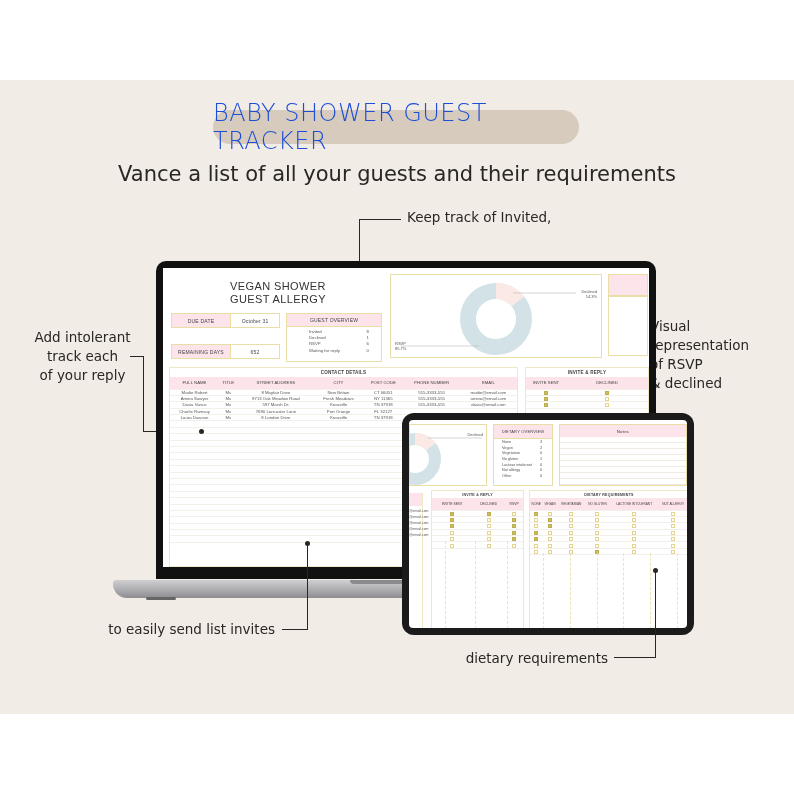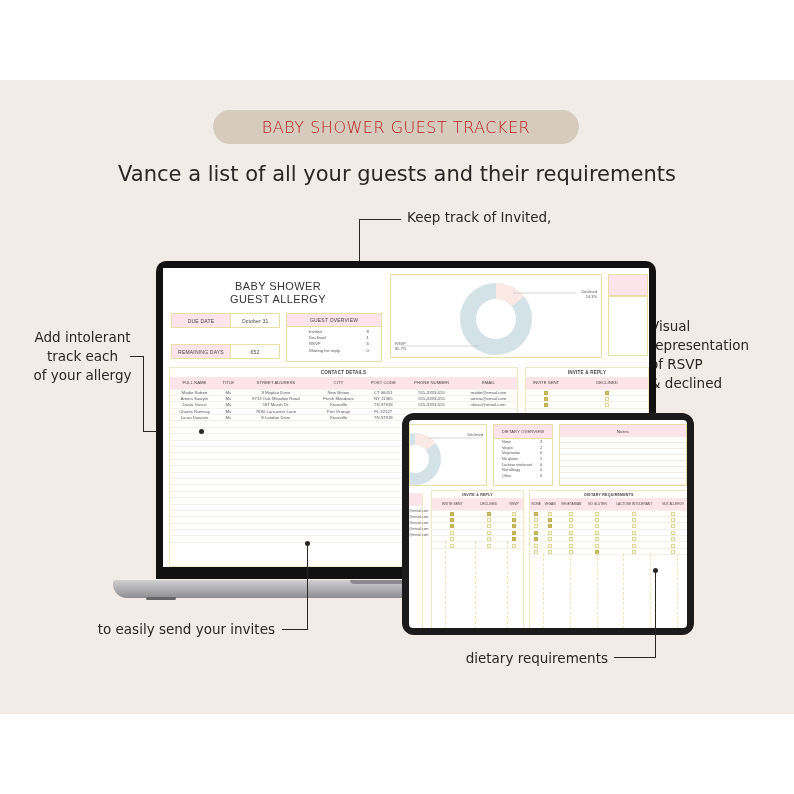--- a/index.html
+++ b/index.html
@@ -1,20 +1,20 @@
 <!DOCTYPE html>
 <html><head>
 <meta charset="utf-8">
 <style>
   * { box-sizing: border-box; margin: 0; padding: 0; }
   html, body { width: 794px; height: 794px; background: #ffffff; overflow: hidden; }
   body { font-family: "Liberation Sans", sans-serif; position: relative; }
   .canvas { position: absolute; left: 0; top: 80px; width: 794px; height: 634px; background: #f2ece7; }
 
-  .pill { position: absolute; left: 213px; top: 110px; width: 366px; height: 34px; border-radius: 17px; background: #d6cbbd; color: #b91c1c; font-size: 16px; letter-spacing: 0.5px; display: flex; align-items: center; justify-content: center; font-family: "DejaVu Sans", sans-serif; font-weight: 300; }
+  .pill { position: absolute; left: 213px; top: 110px; width: 366px; height: 34px; border-radius: 17px; background: #d6cbbd; color: #1d4ed8; font-size: 24px; letter-spacing: 0.5px; display: flex; align-items: center; justify-content: center; font-family: "DejaVu Sans", sans-serif; font-weight: 300; }
   .headline { position: absolute; left: 0; top: 162px; width: 794px; text-align: center; font-size: 21px; color: #2a2623; font-family: "DejaVu Sans", sans-serif; }
 
   .callout { position: absolute; color: #2a2623; font-family: "DejaVu Sans", sans-serif; font-size: 13.5px; line-height: 19px; }
   .line { position: absolute; background: #2a2623; }
   .dot { position: absolute; width: 5px; height: 5px; border-radius: 50%; background: #2a2623; }
 
   
   .laptop-screen { position: absolute; left: 156px; top: 261px; width: 500px; height: 318px; background: #111; border-radius: 10px 10px 0 0; }
   .laptop-inner { position: absolute; left: 7px; top: 7px; right: 7px; bottom: 12px; background: #fff; overflow: hidden; }
   .laptop-base { position: absolute; left: 113px; top: 580px; width: 540px; height: 18px; background: linear-gradient(#cfcfd2, #a9a9ad 60%, #8d8d91); border-radius: 3px 3px 14px 14px; }
@@ -52,39 +52,39 @@
 <div class="callout" style="left:407px; top:208px;">
   <div>Keep track of Invited,</div>
 </div>
 <div class="line" style="left:359px; top:219px; width:42px; height:1px;"></div>
 <div class="line" style="left:359px; top:219px; width:1px; height:99px;"></div>
 <div class="dot" style="left:357px; top:316px;"></div>
 
 <div class="callout" style="left:20px; top:328px; width:125px; text-align:center;">
   <div>Add intolerant</div>
   <div>track each</div>
-  <div>of your allergy</div>
+  <div>of your reply</div>
 </div>
 <div class="line" style="left:130px; top:356px; width:13px; height:1px;"></div>
 <div class="line" style="left:143px; top:356px; width:1px; height:76px;"></div>
 <div class="line" style="left:143px; top:431px; width:58px; height:1px;"></div>
 
 <div class="callout" style="left:650px; top:317px;">
   <div>Visual</div>
   <div>representation</div>
   <div>of RSVP</div>
   <div>&amp; declined</div>
 </div>
 <div class="line" style="left:547px; top:324px; width:98px; height:1px;"></div>
 <div class="dot" style="left:544px; top:322px;"></div>
 
 <div class="laptop-screen">
   <div class="laptop-inner">
     <div class="sheet-title">
-      <div>BABY SHOWER</div>
+      <div>VEGAN SHOWER</div>
       <div>GUEST ALLERGY</div>
     </div>
 
     <div class="box pink lbl" style="left:8px; top:45px; width:60px; height:15px;">DUE DATE</div>
     <div class="box lbl" style="left:67px; top:45px; width:50px; height:15px;">October 31</div>
     <div class="box pink lbl" style="left:8px; top:76px; width:60px; height:15px;">REMAINING DAYS</div>
     <div class="box lbl" style="left:67px; top:76px; width:50px; height:15px;">652</div>
 
     <div class="box" style="left:123px; top:45px; width:96px; height:49px;">
       <div class="pink lbl" style="position:relative; height:13px; border-bottom:1px solid #e9dfa6;">GUEST OVERVIEW</div>
@@ -581,18 +581,18 @@
       <div class="vstripe" style="left:147px; top:62px;"></div>
     </div>
   </div>
 </div>
 
 <div class="dot" style="left:653px; top:568px;"></div>
 <div class="line" style="left:655px; top:570px; width:1px; height:88px;"></div>
 <div class="line" style="left:614px; top:657px; width:42px; height:1px;"></div>
 
 <div class="callout" style="left:95px; top:620px; text-align:right; width:180px;">
-  <div>to easily send your invites</div>
+  <div>to easily send list invites</div>
 </div>
 
 <div class="callout" style="left:450px; top:649px; text-align:right; width:158px;">
   <div>dietary requirements</div>
 </div>
 
 </body></html>

